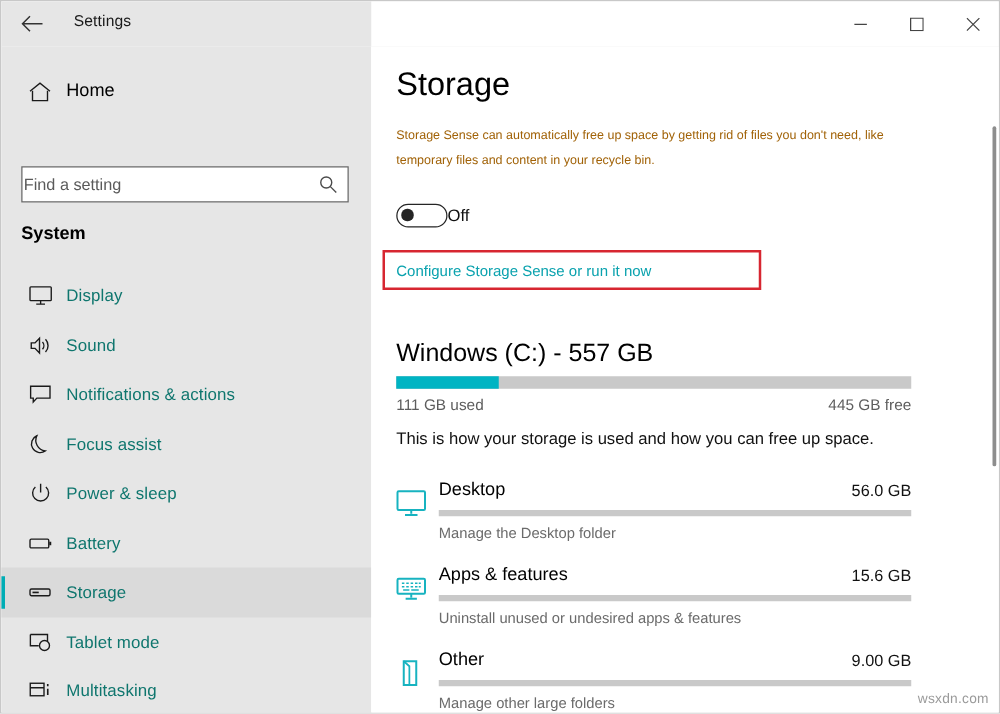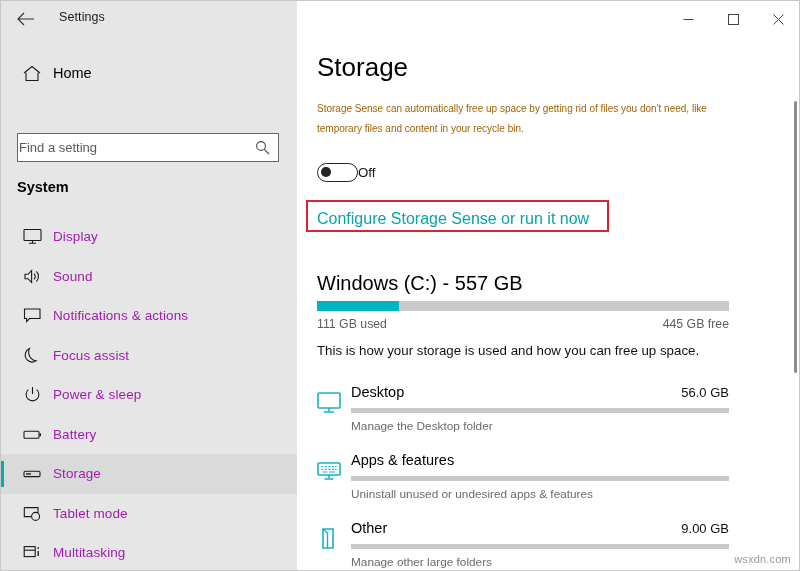--- a/index.html
+++ b/index.html
@@ -128,21 +128,21 @@
   }
   .navitem.selected .sel { display: block; }
   .navitem.selected { background: #dadada; }
   .navitem .ico {
     width: 42px;
     margin-left: 10px;
     display: flex; align-items: center; justify-content: center;
   }
   .navitem .lbl {
     font-size: 13.5px;
-    color: #a21caf;
+    color: #0f766e;
     letter-spacing: .1px;
   }
 
   
   .main {
     position: absolute;
     left: 296px; top: 36px;
     width: 504px; height: 535px;
     background: #ffffff;
     overflow: hidden;
@@ -184,21 +184,21 @@
     background: #252525;
   }
   .toggle-label {
     font-size: 13.3px;
     color: #111111;
   }
 
   .link-row {
     position: absolute;
     left: 20px; top: 173px;
-    font-size: 16px;
+    font-size: 12px;
     color: #0aa2ae;
     cursor: pointer;
   }
 
   .annot {
     position: absolute;
     left: 9px; top: 163px;
     width: 303px; height: 32px;
     border: 2px solid #d72631;
     box-sizing: border-box;
@@ -517,20 +517,21 @@
         <span class="cico">
           <svg width="26" height="24" viewBox="0 0 26 24">
             <rect x="2" y="4" width="22" height="12" rx="1" stroke="#17b3c0" stroke-width="1.6" fill="none"></rect>
             <path d="M5.5 7.5 h2 M9 7.5 h2 M12.5 7.5 h2 M16 7.5 h2 M19 7.5 h1.6
                      M5.5 10.3 h2 M9 10.3 h2 M12.5 10.3 h2 M16 10.3 h2 M19 10.3 h1.6
                      M6.5 13 h5 M13 13 h6" stroke="#17b3c0" stroke-width="1.2"></path>
             <path d="M13 16 L13 19 M8.5 20 L17.5 20" stroke="#17b3c0" stroke-width="1.6"></path>
           </svg>
         </span>
         <span class="cname">Apps &amp; features</span>
+        <span class="csize">15.6 GB</span>
         <span class="ctrack">
           <span class="cfill" style="width: 14%;"></span>
         </span>
         <span class="cdesc">Uninstall unused or undesired apps &amp; features</span>
       </div>
 
       <div class="catrow">
         <span class="cico">
           <svg width="26" height="24" viewBox="0 0 26 24">
             <path d="M7 2 L17 2 L17 21 L7 21 Z" stroke="#17b3c0" stroke-width="1.6" fill="none"></path>

